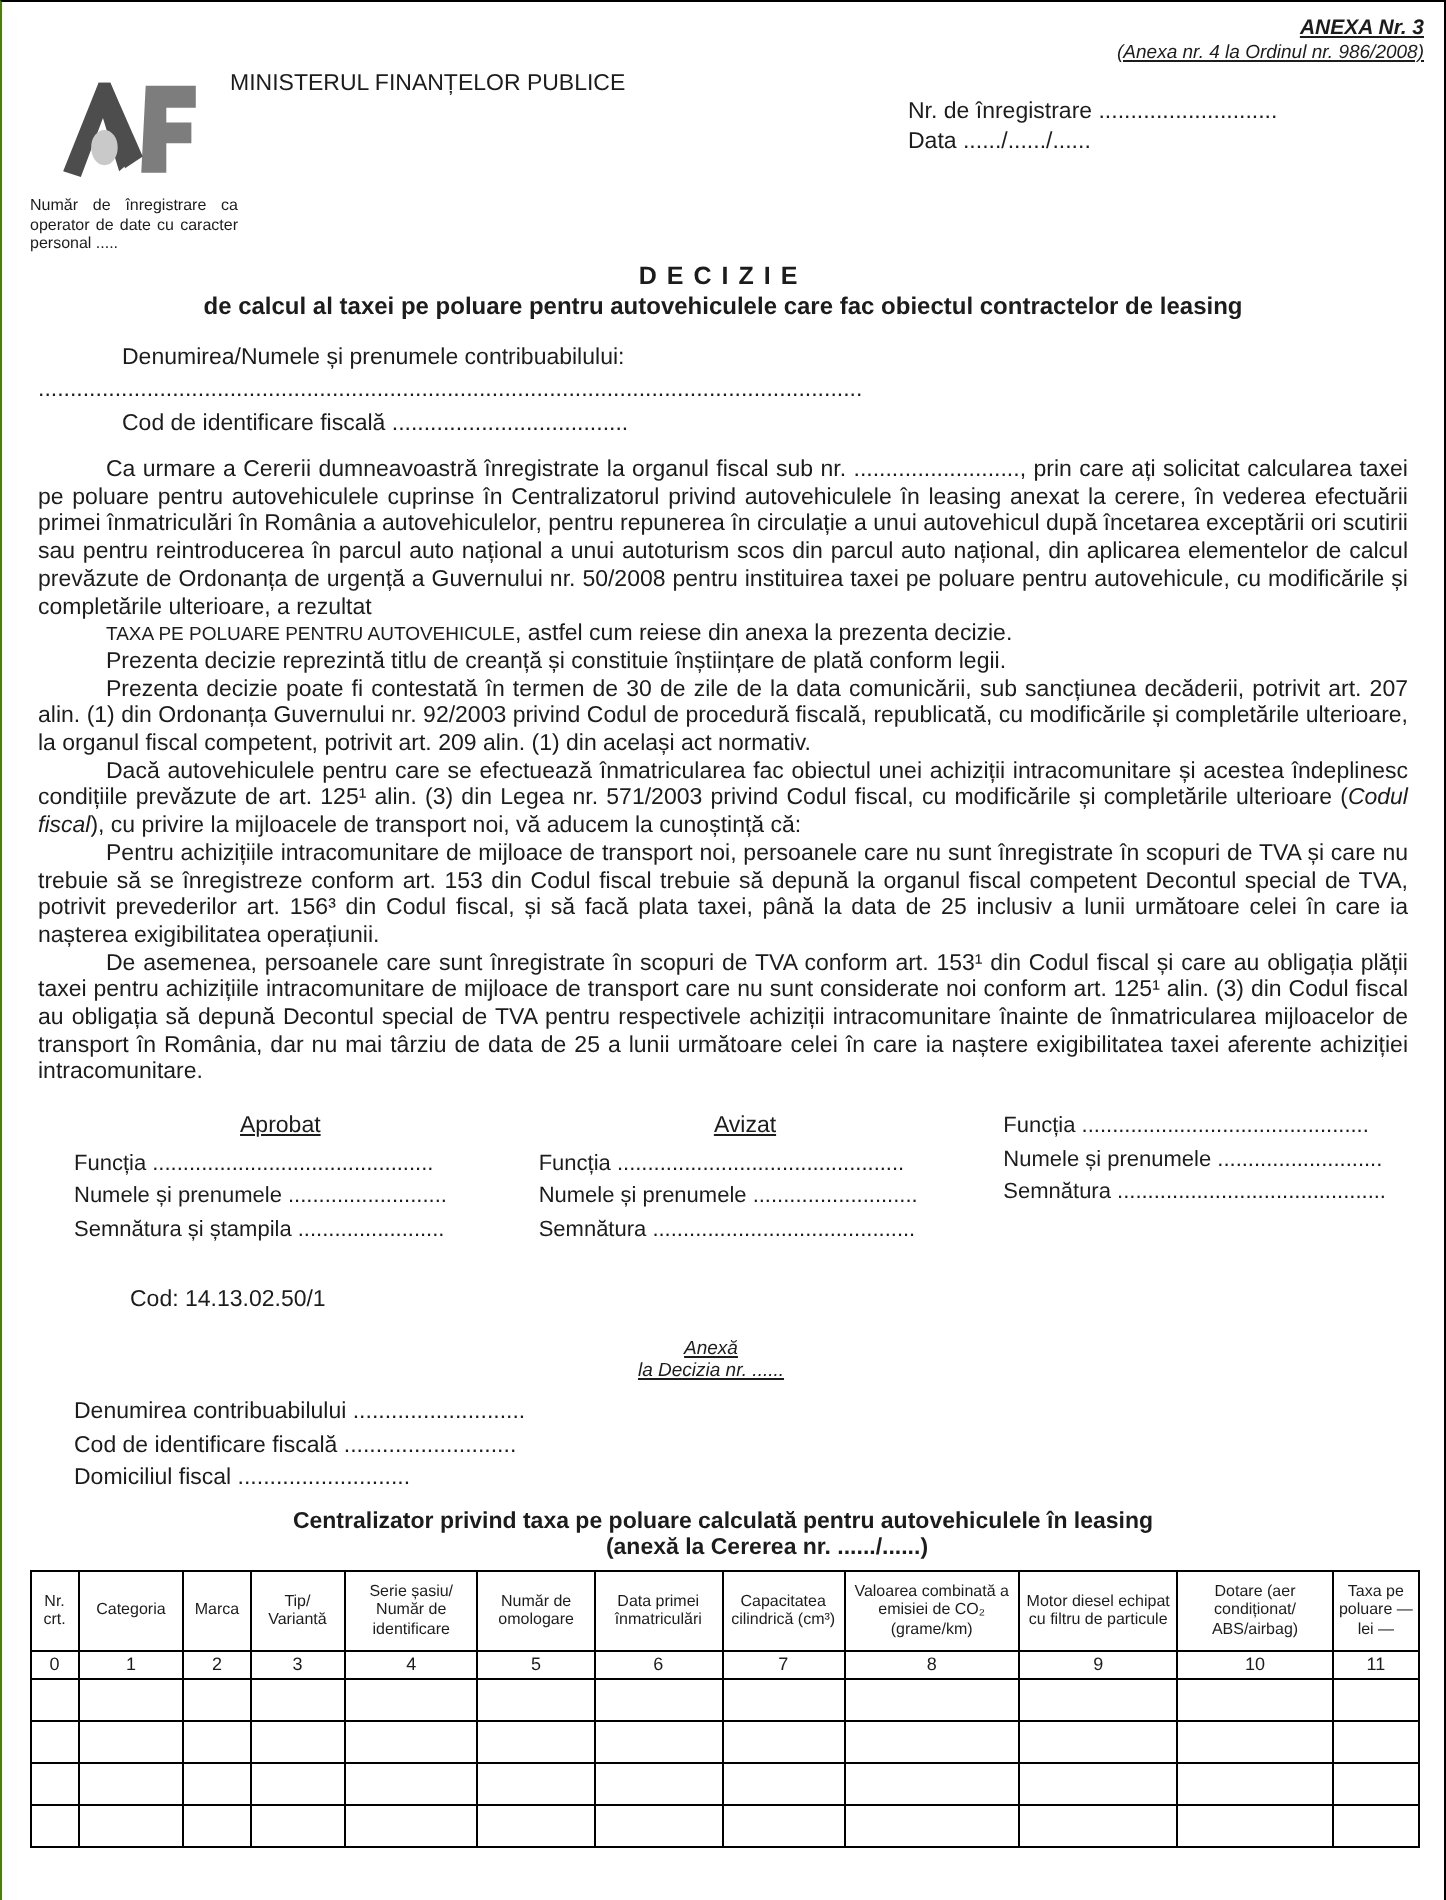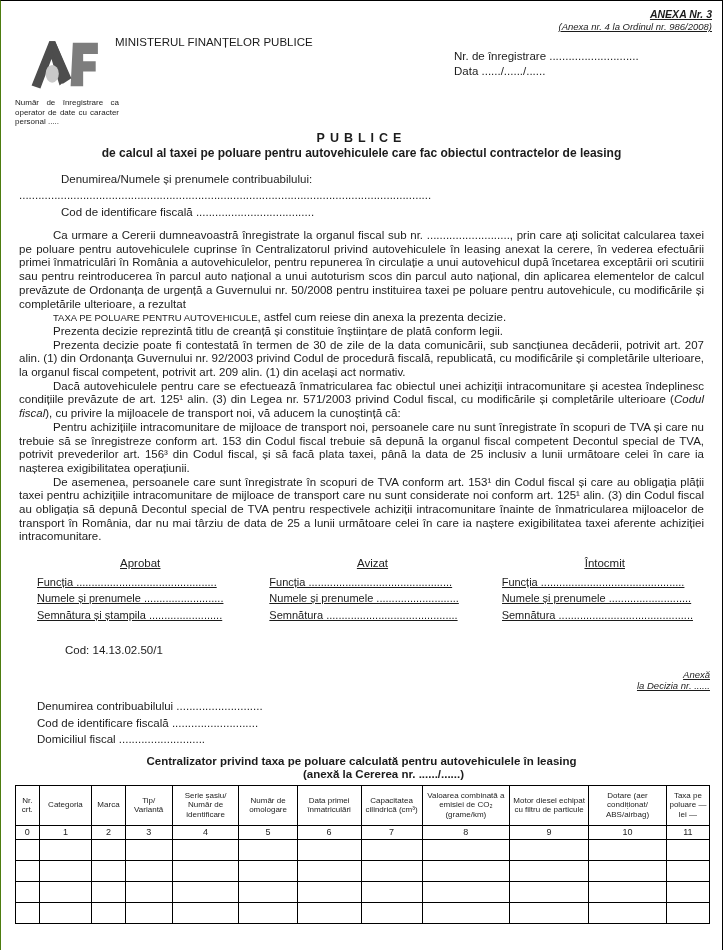--- a/index.html
+++ b/index.html
@@ -27,27 +27,27 @@
   
   .content { padding:0 18px; }
   .contrib { margin-top:11px; font-size:11.5px; line-height:16.5px; }
   .contrib > div { text-indent:42px; }
   .pars { margin-top:9px; }
   .par { margin:0; font-size:11.5px; line-height:13.7px; text-align:justify; text-indent:34px; }
   .par .sc { font-size:9.5px; }
   .par .it { font-style:italic; }
   
   .sigs { display:flex; padding:0 14px 0 36px; margin-top:11px; font-size:11px; line-height:16.5px; }
-  .sig-col { flex:1;text-decoration:underline; }
+  .sig-col { flex:1; }
   .sig-col + .sig-col { margin-left:26px; }
   .sig-title { text-align:center; text-decoration:underline; font-size:11.5px; margin-bottom:2px; }
   .sig-line { white-space:nowrap; overflow:hidden; }
   .cod { margin:21px 0 0 64px; font-size:11.5px; }
   
-  .annex-corner { text-align:right; padding-right:12px; margin-top:13px; font-size:9.5px; font-style:italic; line-height:11px; }
+  .annex-corner { text-align:center; padding-right:12px; margin-top:13px; font-size:9.5px; font-style:italic; line-height:11px; }
   .annex-corner div { text-decoration:underline; }
   .annex-contrib { margin:7px 0 0 36px; font-size:11.5px; line-height:16.5px; }
   .central-title { text-align:center; font-weight:bold; font-size:11.5px; margin-top:7px; }
   .central-sub { text-align:center; font-weight:bold; font-size:11.5px; margin-top:1px;margin-left:44px; }
   
   .tbl-wrap { padding:5px 12px 0 14px; }
   table { width:100%; border-collapse:collapse; border:1.5px solid #000; table-layout:fixed; }
   th, td { border:1px solid #000; font-weight:normal; padding:1px 2px; text-align:center; vertical-align:middle; box-sizing:border-box; }
   thead th { font-size:8px; line-height:9.5px; height:40px; }
   tr.numrow td { font-size:9px; height:14px; border-bottom:1.5px solid #000; }
@@ -76,21 +76,21 @@
     <div class="ministry">
       <div>MINISTERUL FINANȚELOR PUBLICE</div>
     </div>
     <div class="reg">
       <div>Nr. de înregistrare ............................</div>
       <div>Data ....../....../......</div>
     </div>
   </div>
 
   <div class="title-block">
-    <div class="title">PUBLICE</div>
+    <div class="title">DECIZIE</div>
     <div class="subtitle">de calcul al taxei pe poluare pentru autovehiculele care fac obiectul contractelor de leasing</div>
   </div>
 
   <div class="content">
     <div class="contrib">
       <div>Denumirea/Numele și prenumele contribuabilului: .................................................................................................................................</div>
       <div>Cod de identificare fiscală .....................................</div>
     </div>
     <div class="pars">
         <p class="par"><span>Ca urmare a Cererii dumneavoastră înregistrate la organul fiscal sub nr. .........................., prin care ați solicitat calcularea taxei pe poluare pentru autovehiculele cuprinse în Centralizatorul privind autovehiculele în leasing anexat la cerere, în vederea efectuării primei înmatriculări în România a autovehiculelor, pentru repunerea în circulație a unui autovehicul după încetarea exceptării ori scutirii sau pentru reintroducerea în parcul auto național a unui autoturism scos din parcul auto național, din aplicarea elementelor de calcul prevăzute de Ordonanța de urgență a Guvernului nr. 50/2008 pentru instituirea taxei pe poluare pentru autovehicule, cu modificările și completările ulterioare, a rezultat</span></p>
@@ -110,21 +110,20 @@
         <div class="sig-line">Numele și prenumele ..........................</div>
         <div class="sig-line">Semnătura și ștampila ........................</div>
       </div>
       <div class="sig-col">
         <div class="sig-title">Avizat</div>
         <div class="sig-line">Funcția ...............................................</div>
         <div class="sig-line">Numele și prenumele ...........................</div>
         <div class="sig-line">Semnătura ...........................................</div>
       </div>
       <div class="sig-col">
-        <div class="sig-title">Întocmit</div>
         <div class="sig-line">Funcția ...............................................</div>
         <div class="sig-line">Numele și prenumele ...........................</div>
         <div class="sig-line">Semnătura ............................................</div>
       </div>
     </div>
 
   <div class="cod">Cod: 14.13.02.50/1</div>
 
   <div class="annex-corner">
     <div>Anexă</div>

